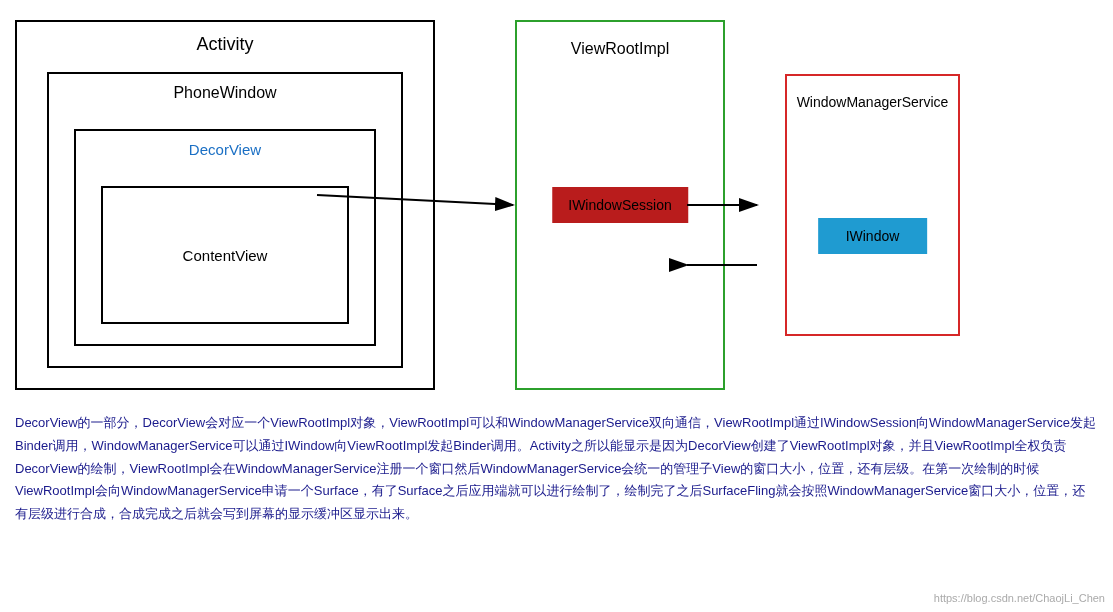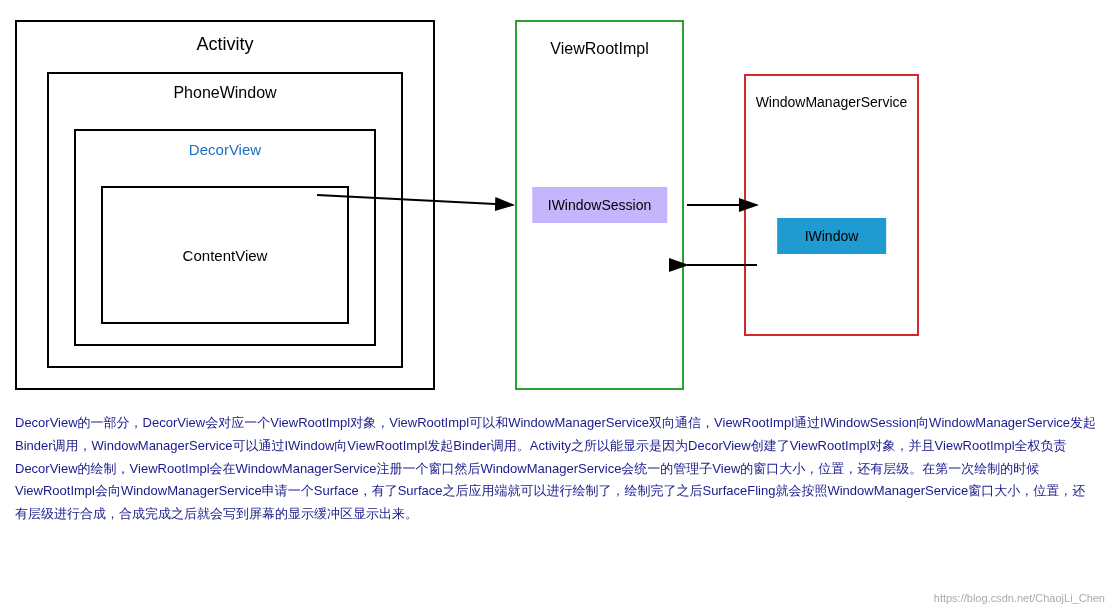--- a/index.html
+++ b/index.html
@@ -97,42 +97,42 @@
       top: 50%;
       left: 50%;
       transform: translate(-50%, -50%);
       font-size: 15px;
       white-space: nowrap;
     }
 
     
     .view-root-impl-box {
       border: 2.5px solid #2ca02c;
-      width: 169px;
+      width: 210px;
       height: 370px;
       flex-shrink: 0;
       position: relative;
     }
 
     .view-root-impl-label {
       position: absolute;
       top: 18px;
       left: 50%;
       transform: translateX(-50%);
       font-size: 16px;
       white-space: nowrap;
     }
 
     
     .iwindow-session-box {
       position: absolute;
       top: 50%;
       left: 50%;
       transform: translate(-50%, -50%);
-      background: #c4b5fd;
+      background: #b91c1c;
       border: none;
       padding: 10px 16px;
       font-size: 14px;
       color: #000;
       white-space: nowrap;
     }
 
     
     .wms-box {
       border: 2.5px solid #d62728;

